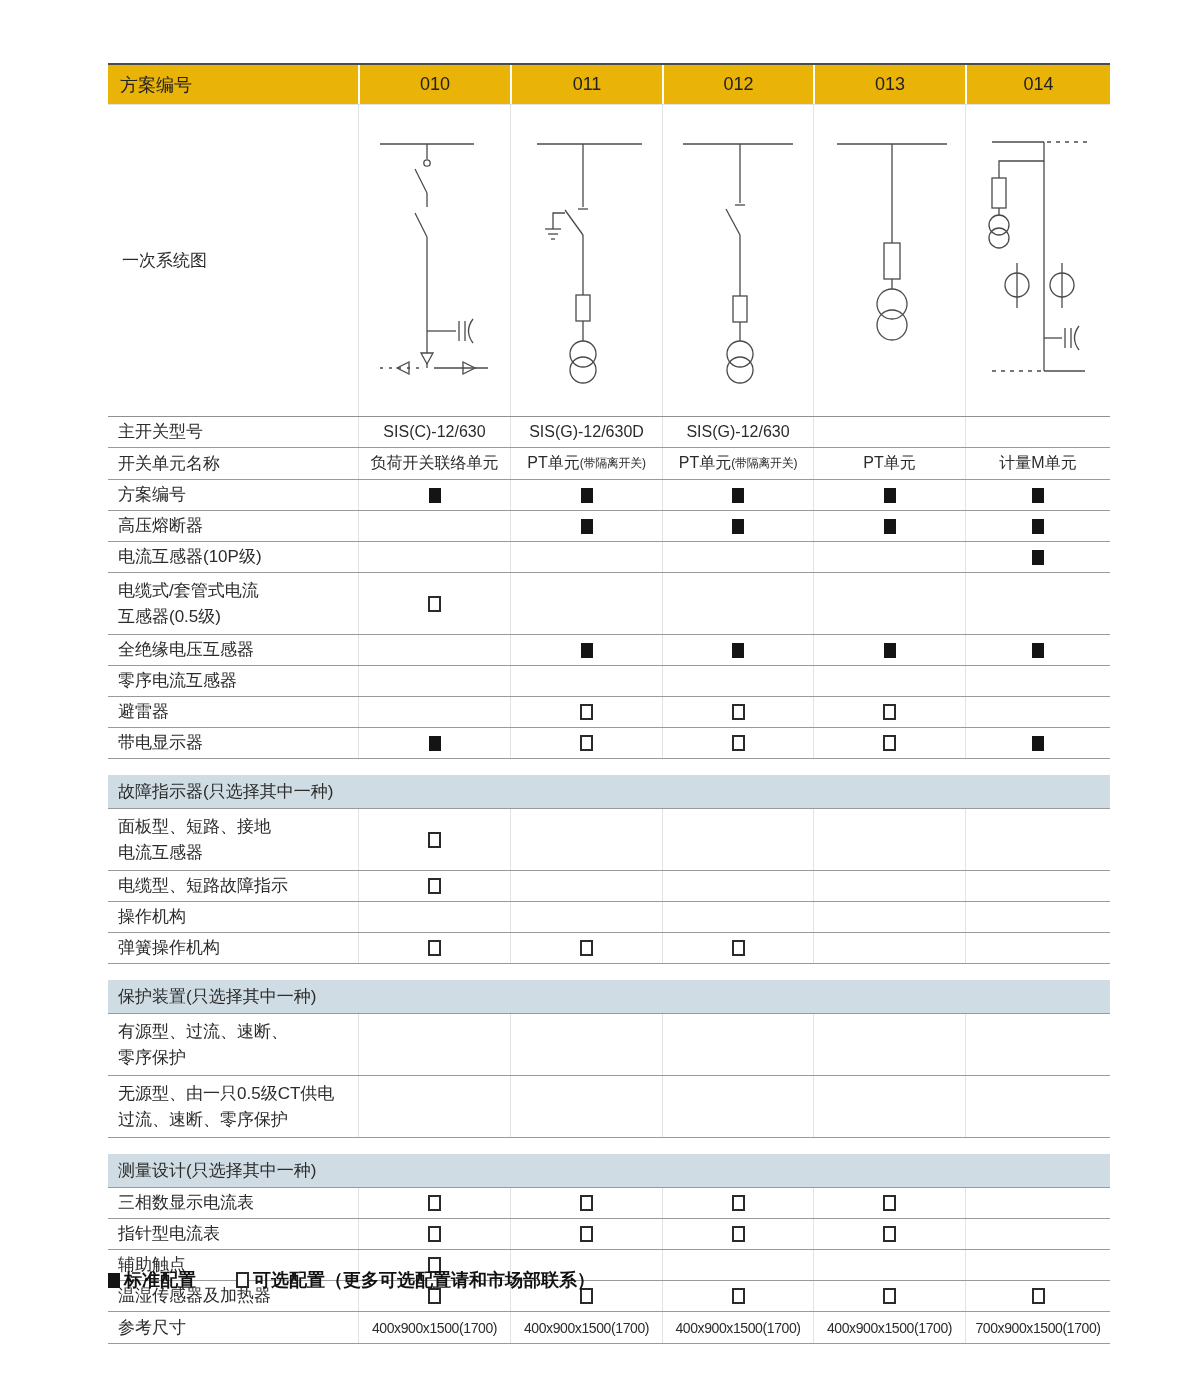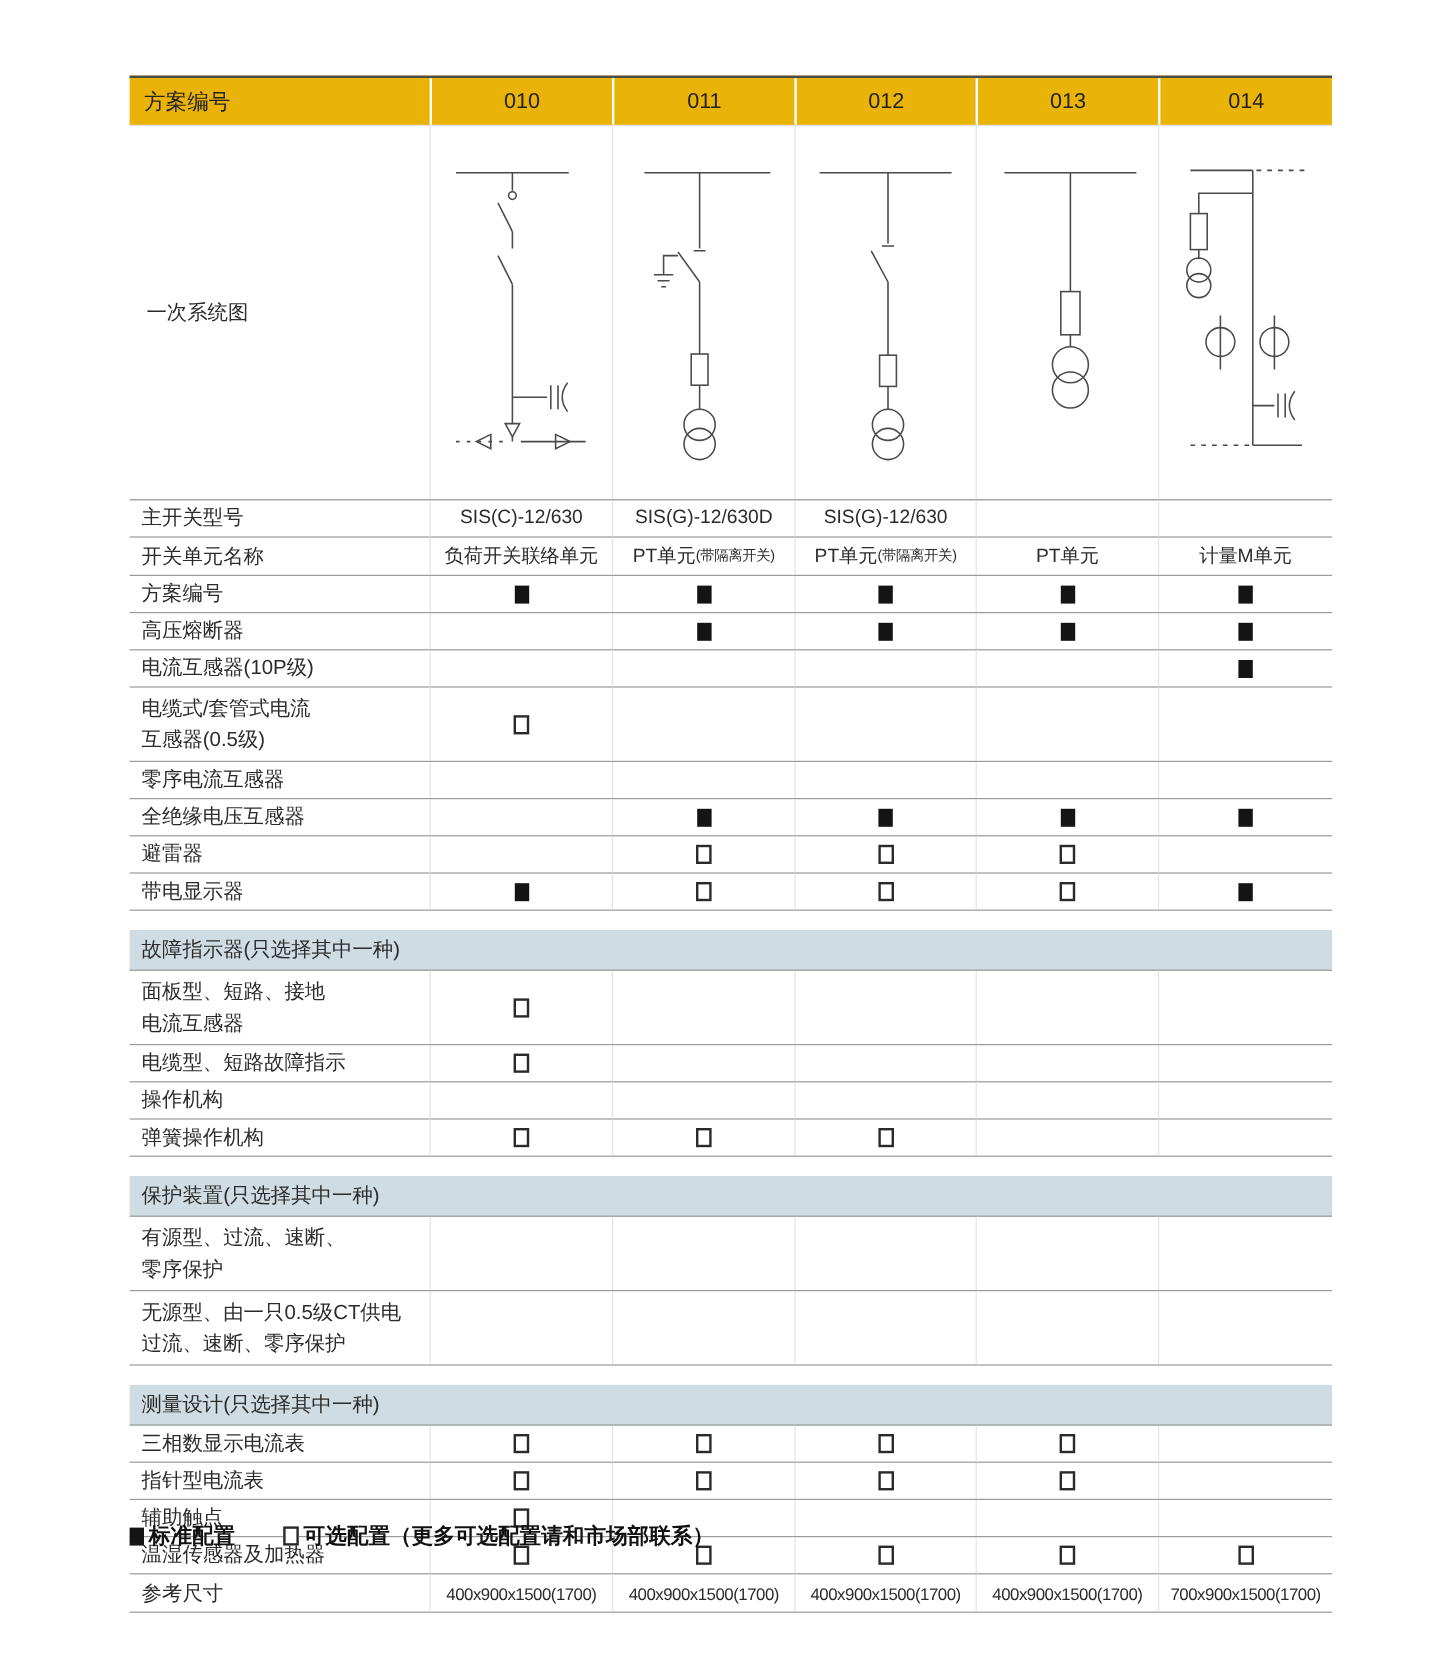--- a/index.html
+++ b/index.html
@@ -249,42 +249,42 @@
 互感器(0.5级)</div>
           <div class="c">
             <span class="mark empty"></span>
           </div>
           <div class="c"></div>
           <div class="c"></div>
           <div class="c"></div>
           <div class="c"></div>
         </div>
         <div class="grid row">
+          <div class="lab">全绝缘电压互感器</div>
+          <div class="c"></div>
+          <div class="c">
+            <span class="mark filled"></span>
+          </div>
+          <div class="c">
+            <span class="mark filled"></span>
+          </div>
+          <div class="c">
+            <span class="mark filled"></span>
+          </div>
+          <div class="c">
+            <span class="mark filled"></span>
+          </div>
+        </div>
+        <div class="grid row">
           <div class="lab">零序电流互感器</div>
           <div class="c"></div>
           <div class="c"></div>
           <div class="c"></div>
           <div class="c"></div>
           <div class="c"></div>
-        </div>
-        <div class="grid row">
-          <div class="lab">全绝缘电压互感器</div>
-          <div class="c"></div>
-          <div class="c">
-            <span class="mark filled"></span>
-          </div>
-          <div class="c">
-            <span class="mark filled"></span>
-          </div>
-          <div class="c">
-            <span class="mark filled"></span>
-          </div>
-          <div class="c">
-            <span class="mark filled"></span>
-          </div>
         </div>
         <div class="grid row">
           <div class="lab">避雷器</div>
           <div class="c"></div>
           <div class="c">
             <span class="mark empty"></span>
           </div>
           <div class="c">
             <span class="mark empty"></span>
           </div>

